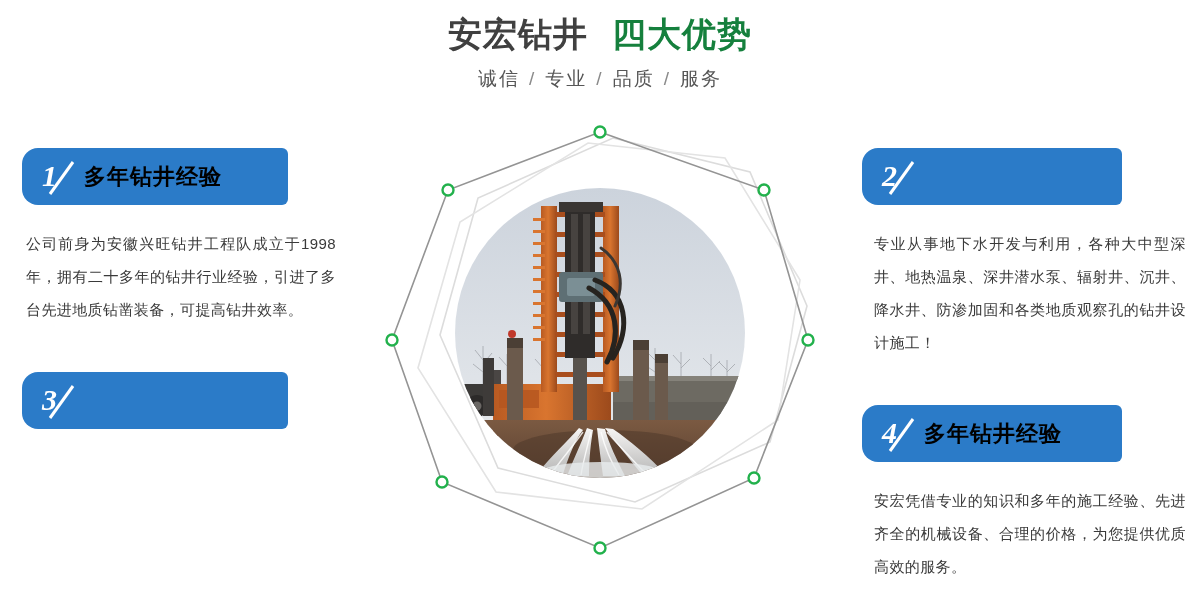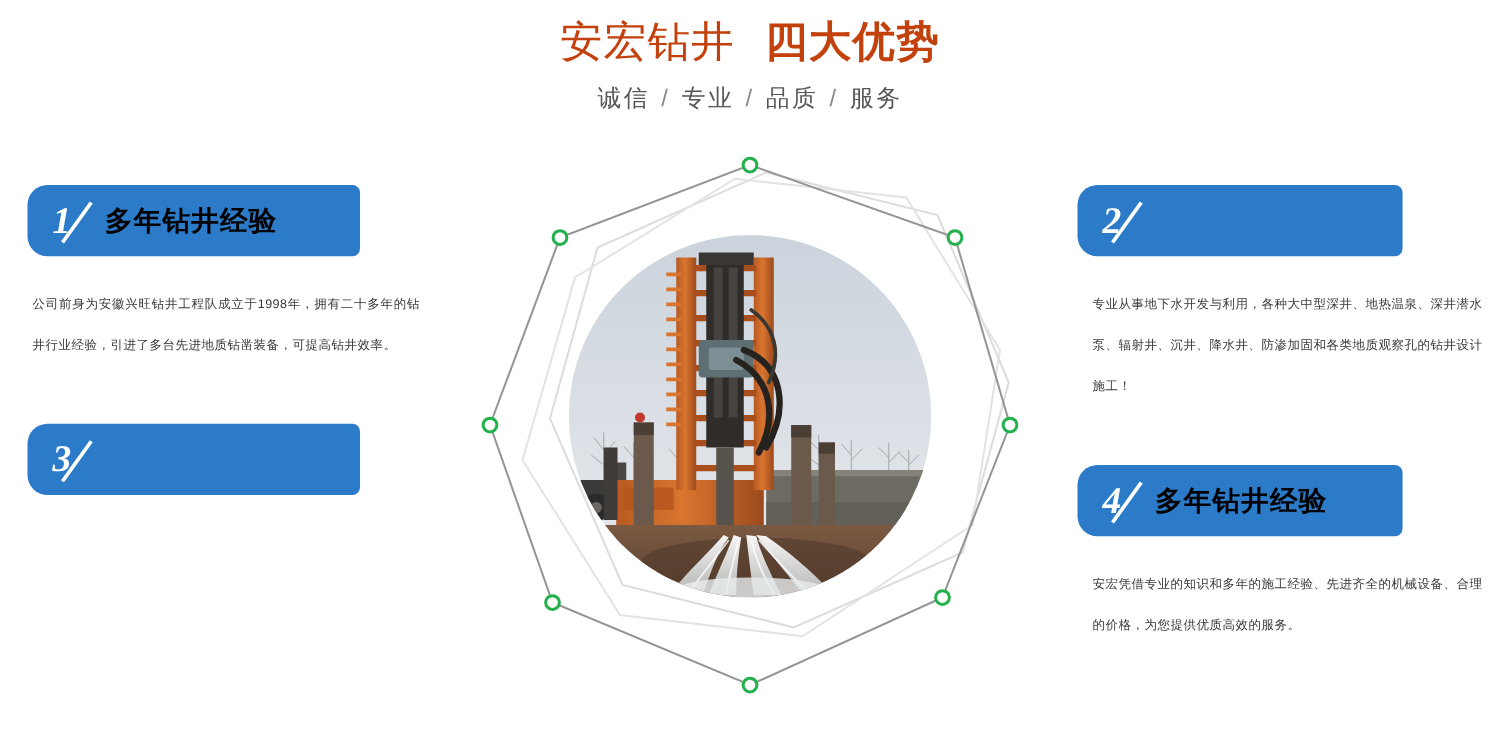--- a/index.html
+++ b/index.html
@@ -16,22 +16,22 @@
   
   .header{
     position:absolute;left:0;top:0;width:1200px;height:110px;
     text-align:center;
   }
   .title-row{
     position:absolute;left:0;top:14px;width:1200px;
     font-size:34px;line-height:40px;font-weight:700;
     letter-spacing:1px;white-space:nowrap;
   }
-  .title-main{color:#c2410c;font-weight:400;}
-  .title-accent{color:#c2410c;font-weight:700;margin-left:24px;}
+  .title-main{color:#404040;font-weight:700;}
+  .title-accent{color:#15803d;font-weight:700;margin-left:24px;}
   .subtitle{
     position:absolute;left:0;top:66px;width:1200px;
     font-size:19px;color:#565656;letter-spacing:2px;
   }
   .sub-sep{color:#8a8a8a;margin:0 9px;font-weight:300;}
 
   
   .col{position:absolute;top:120px;width:360px;}
   .col-left{left:0;}
   .col-right{left:840px;}
@@ -70,21 +70,21 @@
     font-size:22px;font-weight:700;
     letter-spacing:1px;
     margin-left:4px;
     white-space:nowrap;
   }
 
   
   .copy{
     margin-top:22px;
     color:#3a3a3a;
-    font-size:10px;
+    font-size:15px;
     line-height:33px;
     letter-spacing:0.4px;
     text-align:justify;
   }
   .copy-left{margin-left:26px;width:310px;}
   .copy-right{margin-left:34px;width:312px;}
 
   
   .medallion{
     position:absolute;left:370px;top:110px;

